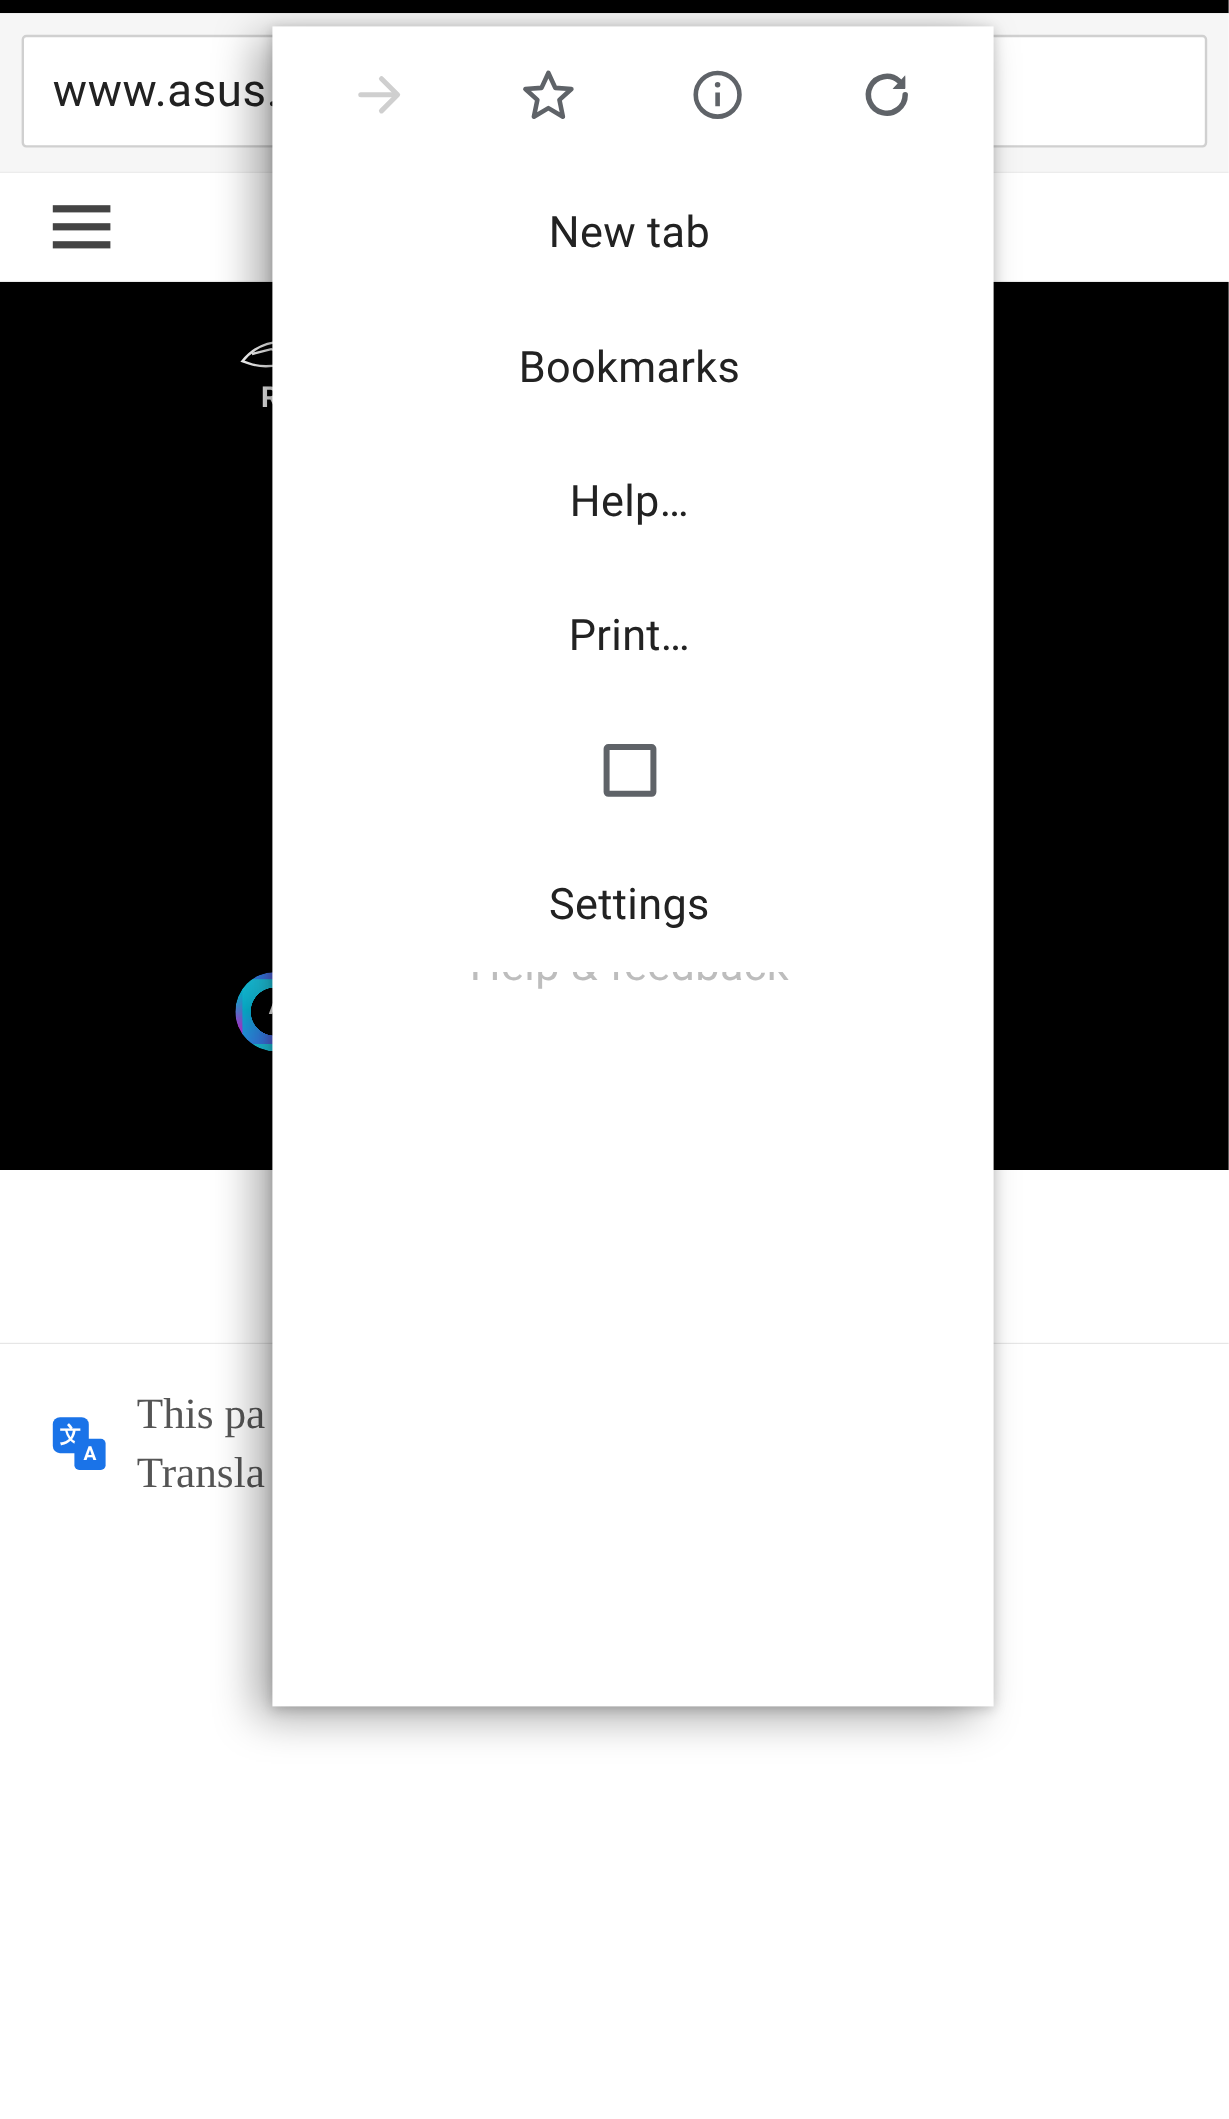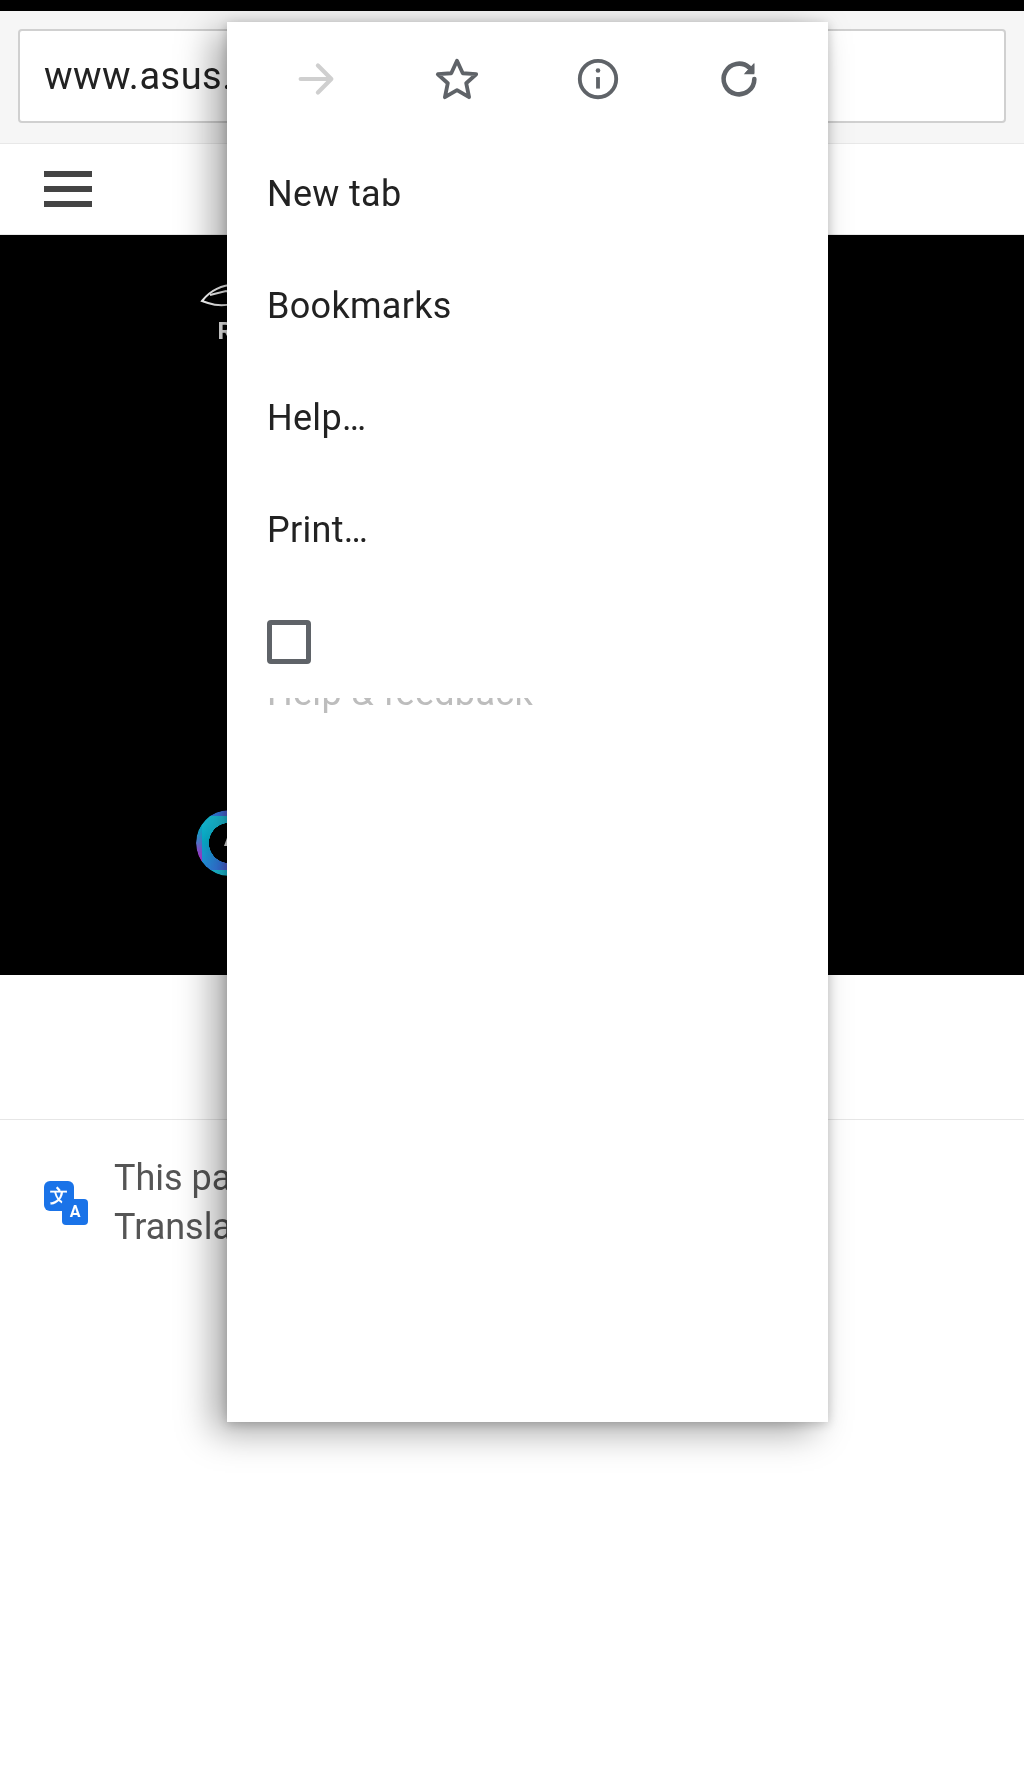--- a/index.html
+++ b/index.html
@@ -111,20 +111,21 @@
   .translate-icon-box .t2 {
     position:absolute; bottom:0; right:0; width:26px; height:26px;
     background:#1a73e8; border-radius:4px;
     color:#fff; display:flex; align-items:center; justify-content:center;
     font-size:16px; font-weight:bold;
   }
   .translate-text {
     font-size: 36px;
     color: #555;
     line-height: 1.35;
+    font-family: Liberation Serif, serif;
   }
 
   
   .menu {
     position: absolute;
     top: 22px;
     left: 227px;
     width: 601px;
     height: 1400px;
     background: #fff;
@@ -144,21 +145,21 @@
     display:flex; align-items:center; justify-content:center;
     color:#5f6368;
   }
   .menu-iconrow .icon-btn.disabled { color:#cfcfcf; }
   .menu-iconrow svg { width:46px; height:46px; }
 
   .menu-list { padding: 2px 0 0 0; }
   .menu-item {
     display:flex;
     align-items:center;
-    justify-content: flex-start;
+    justify-content: center;
     padding: 0 46px 0 40px;
     height: 112px;
     font-size: 36px;
     color: #222;
     letter-spacing: 0.3px;
   }
   .menu-item.cut {
     height: 44px;
     align-items: flex-start;
     color: #bdbdbd;
@@ -257,17 +258,20 @@
     </div>
     <div class="menu-item">
       <span>Help…</span>
     </div>
     <div class="menu-item">
       <span>Print…</span>
     </div>
     <div class="menu-item">
       <span class="checkbox"></span>
     </div>
+    <div class="menu-item">
+      <span>Settings</span>
+    </div>
     <div class="menu-item cut">
       <span>Help &amp; feedback</span>
     </div>
   </div>
 </div>
 
 </body></html>

